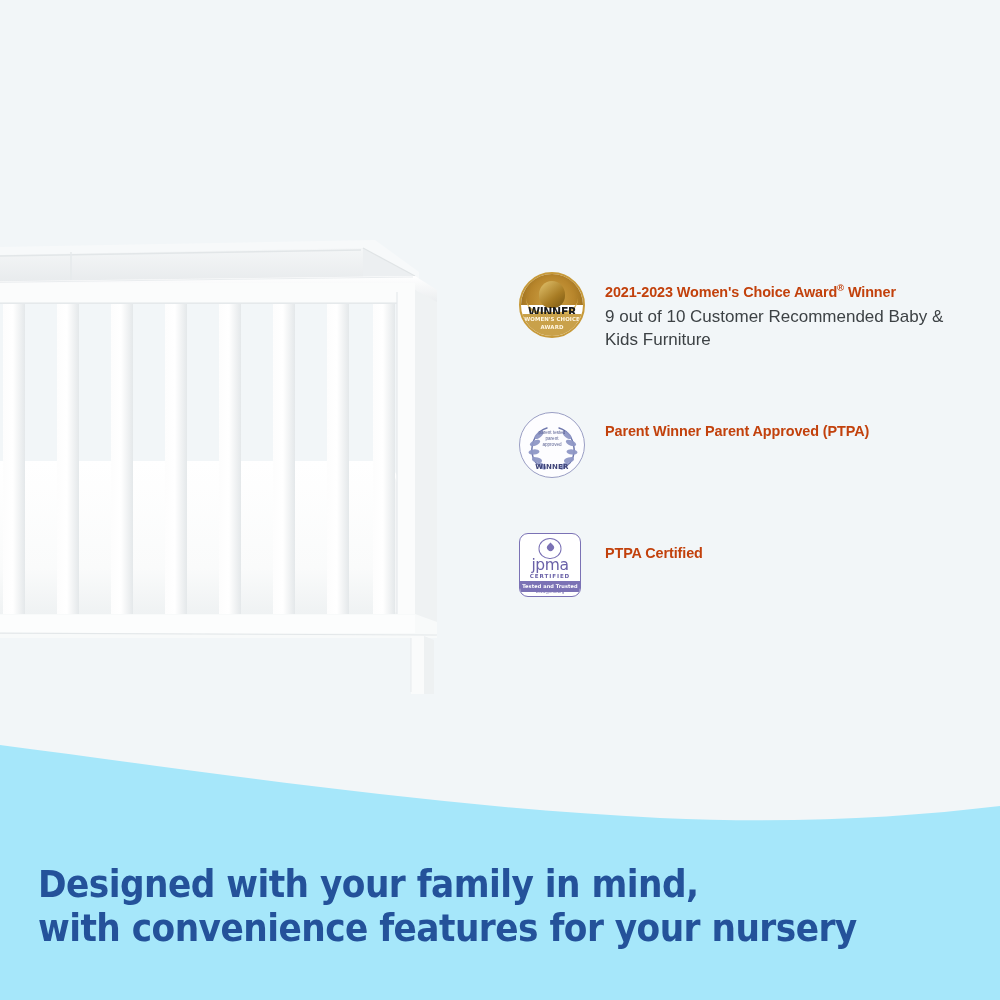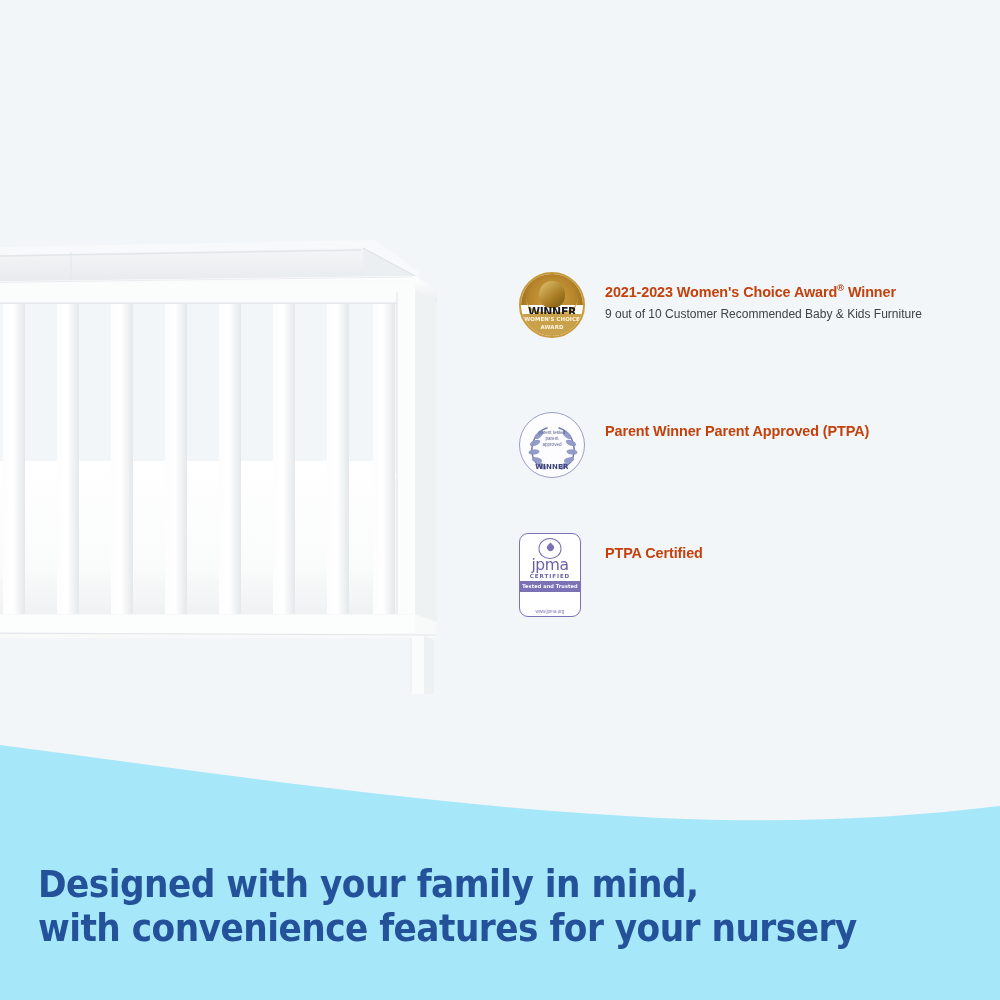--- a/index.html
+++ b/index.html
@@ -75,21 +75,21 @@
     line-height: 1.45;
     margin: 0 0 3px 0;
     white-space: nowrap;
   }
   .award-title .reg {
     font-size: 9.5px;
     vertical-align: super;
     font-weight: bold;
   }
   .award-desc {
-    font-size: 12px;
+    font-size: 17px;
     color: #3d4245;
     line-height: 1.35;
     margin: 0;
     max-width: 352px;
   }
 
   
   .headline {
     position: absolute;
     left: 38px;
@@ -205,21 +205,21 @@
     font-family: "DejaVu Sans", sans-serif;
     font-size: 7px;
     font-weight: bold;
     color: #3f4478;
     letter-spacing: 0.2px;
   }
 
   
   .jpma {
     width: 62px;
-    height: 84px;
+    height: 64px;
     border-radius: 9px;
     background: #ffffff;
     border: 1.8px solid #7b72b5;
     position: relative;
     overflow: hidden;
     box-sizing: border-box;
     margin-top: -1px;
   }
   .jpma-heart {
     position: absolute;

